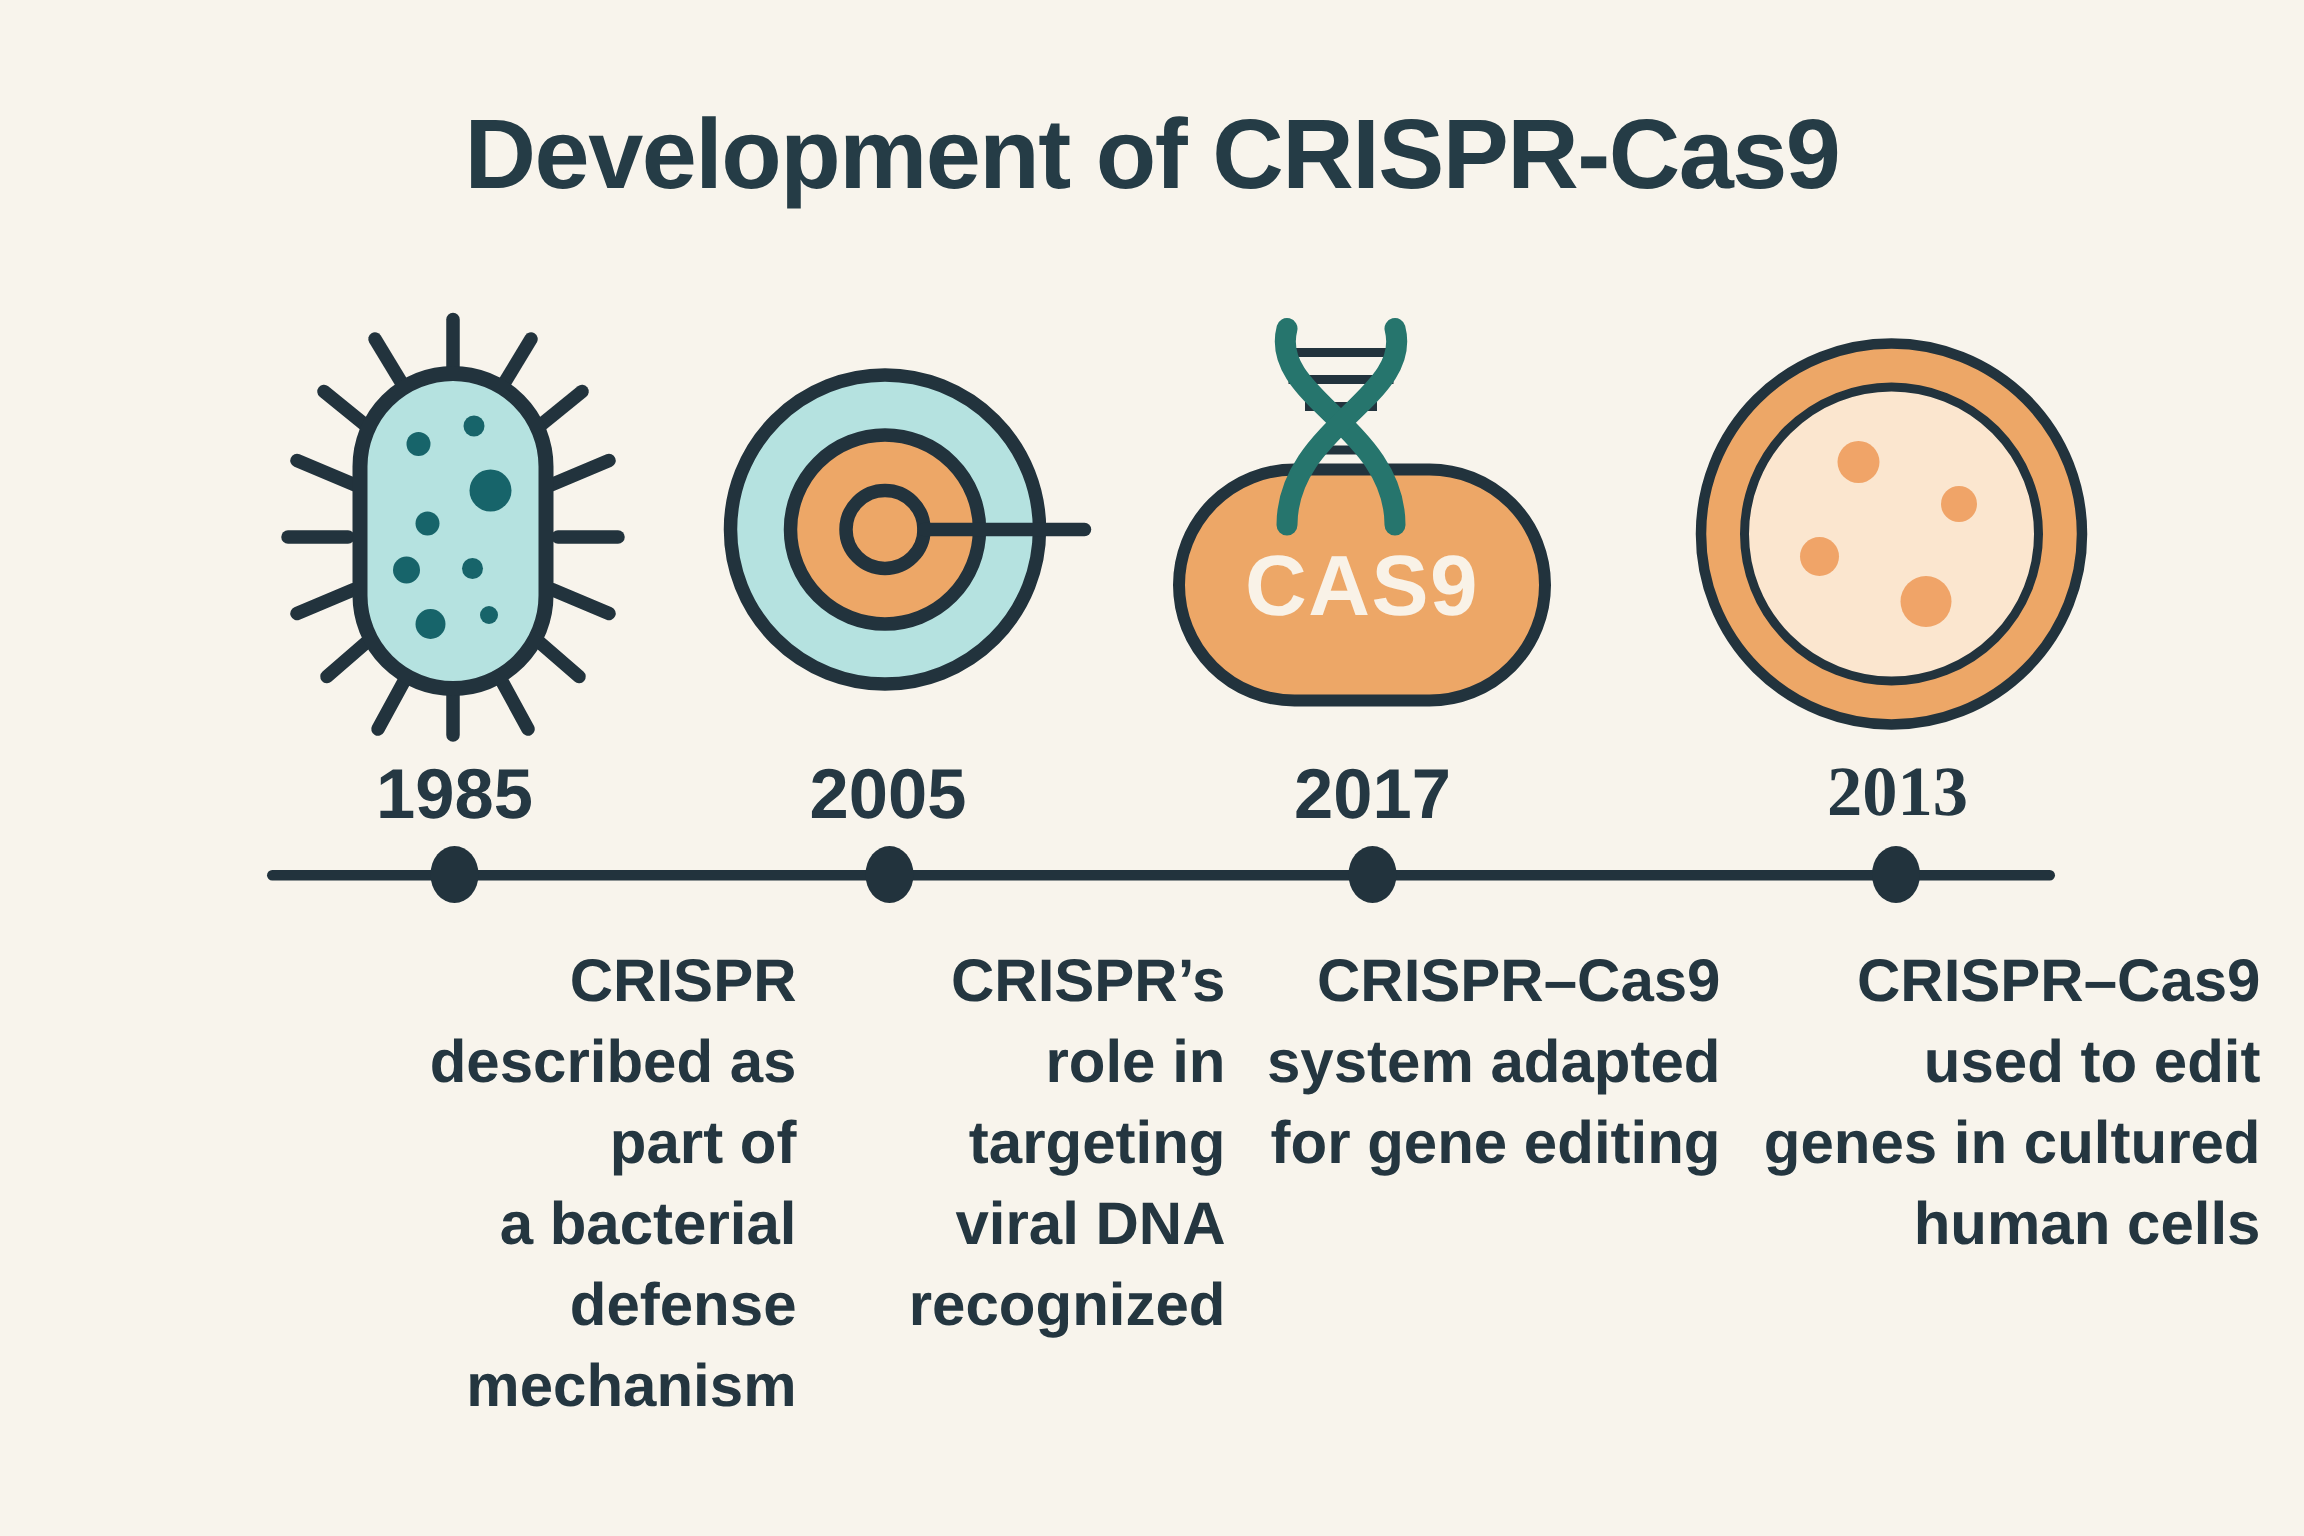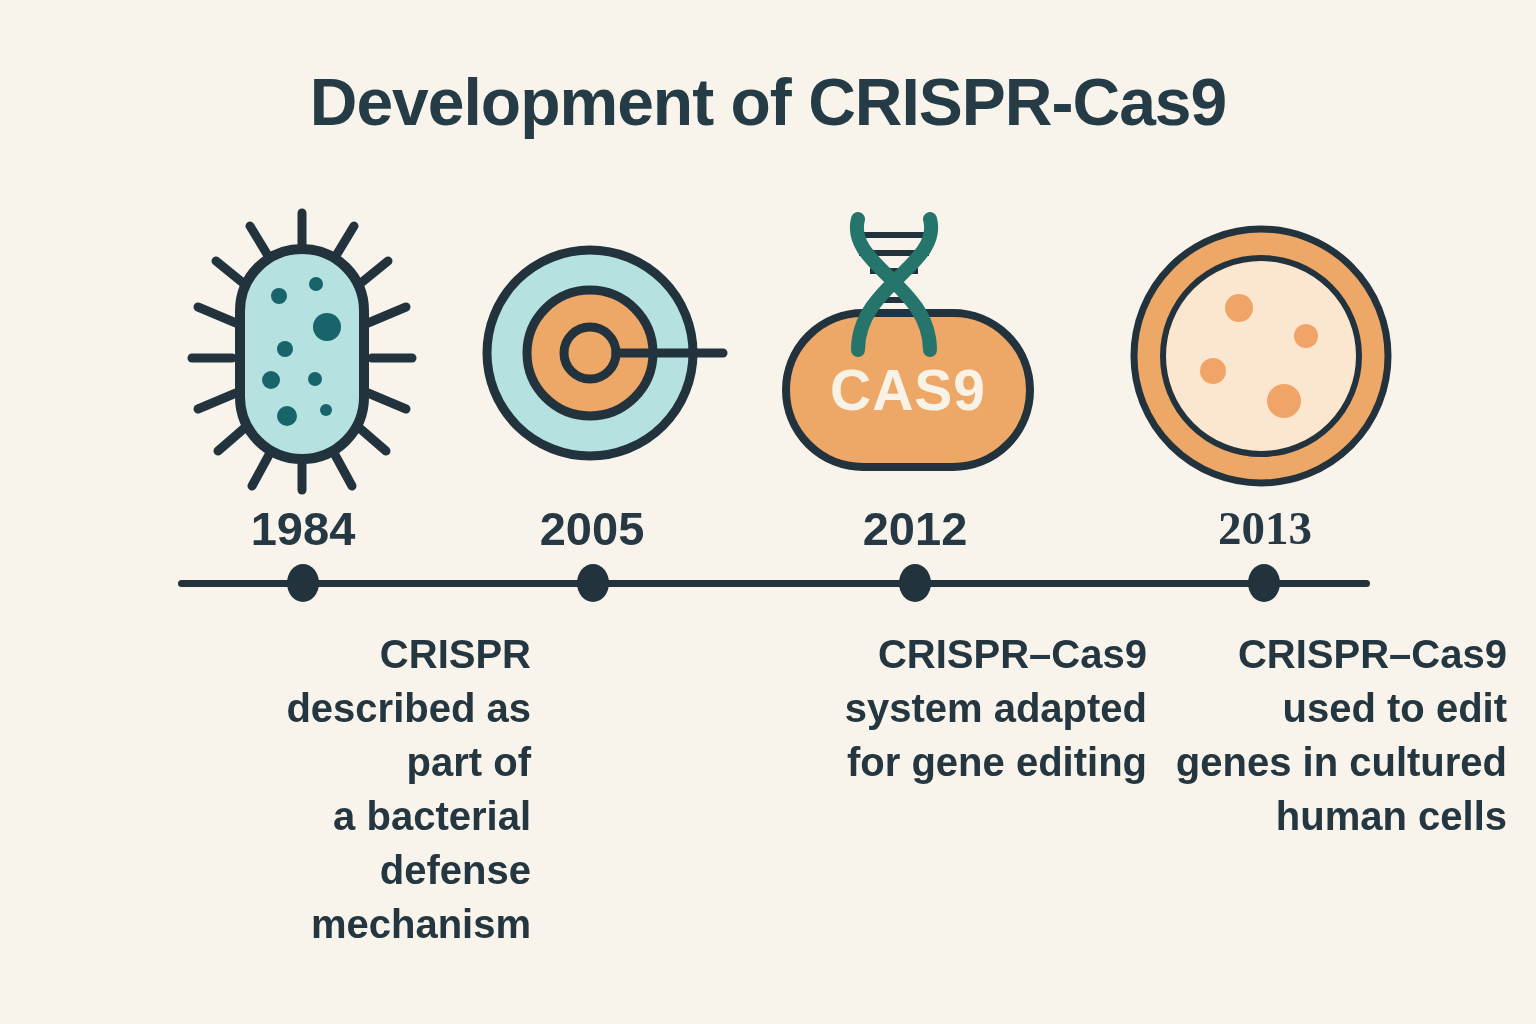--- a/index.html
+++ b/index.html
@@ -107,33 +107,38 @@
     <g fill="#f0a468">
       <circle cx="112" cy="86" r="14"></circle>
       <circle cx="179" cy="114" r="12"></circle>
       <circle cx="86" cy="149" r="13"></circle>
       <circle cx="157" cy="179" r="17"></circle>
     </g>
   </svg>
 
   <div class="tl-line"></div>
 
-  <div class="year" style="left:303px;">1984</div>
+  <div class="year" style="left:303px;">1985</div>
   <div class="tl-dot" style="left:303px;"></div>
   <div class="desc" style="left:301px;">CRISPR
 described as
 part of
 a bacterial
 defense
 mechanism</div>
 
   <div class="year" style="left:592px;text-align:right;">2005</div>
   <div class="tl-dot" style="left:593px;"></div>
+  <div class="desc" style="left:587px;">CRISPR’s
+role in
+targeting
+viral DNA
+recognized</div>
 
-  <div class="year" style="left:915px;">2012</div>
+  <div class="year" style="left:915px;">2017</div>
   <div class="tl-dot" style="left:915px;"></div>
   <div class="desc" style="left:917px;">CRISPR–Cas9
 system adapted
 for gene editing</div>
 
   <div class="year" style="left:1265px;font-family:Liberation Serif, serif;">2013</div>
   <div class="tl-dot" style="left:1264px;"></div>
   <div class="desc" style="left:1277px;">CRISPR–Cas9
 used to edit
 genes in cultured

